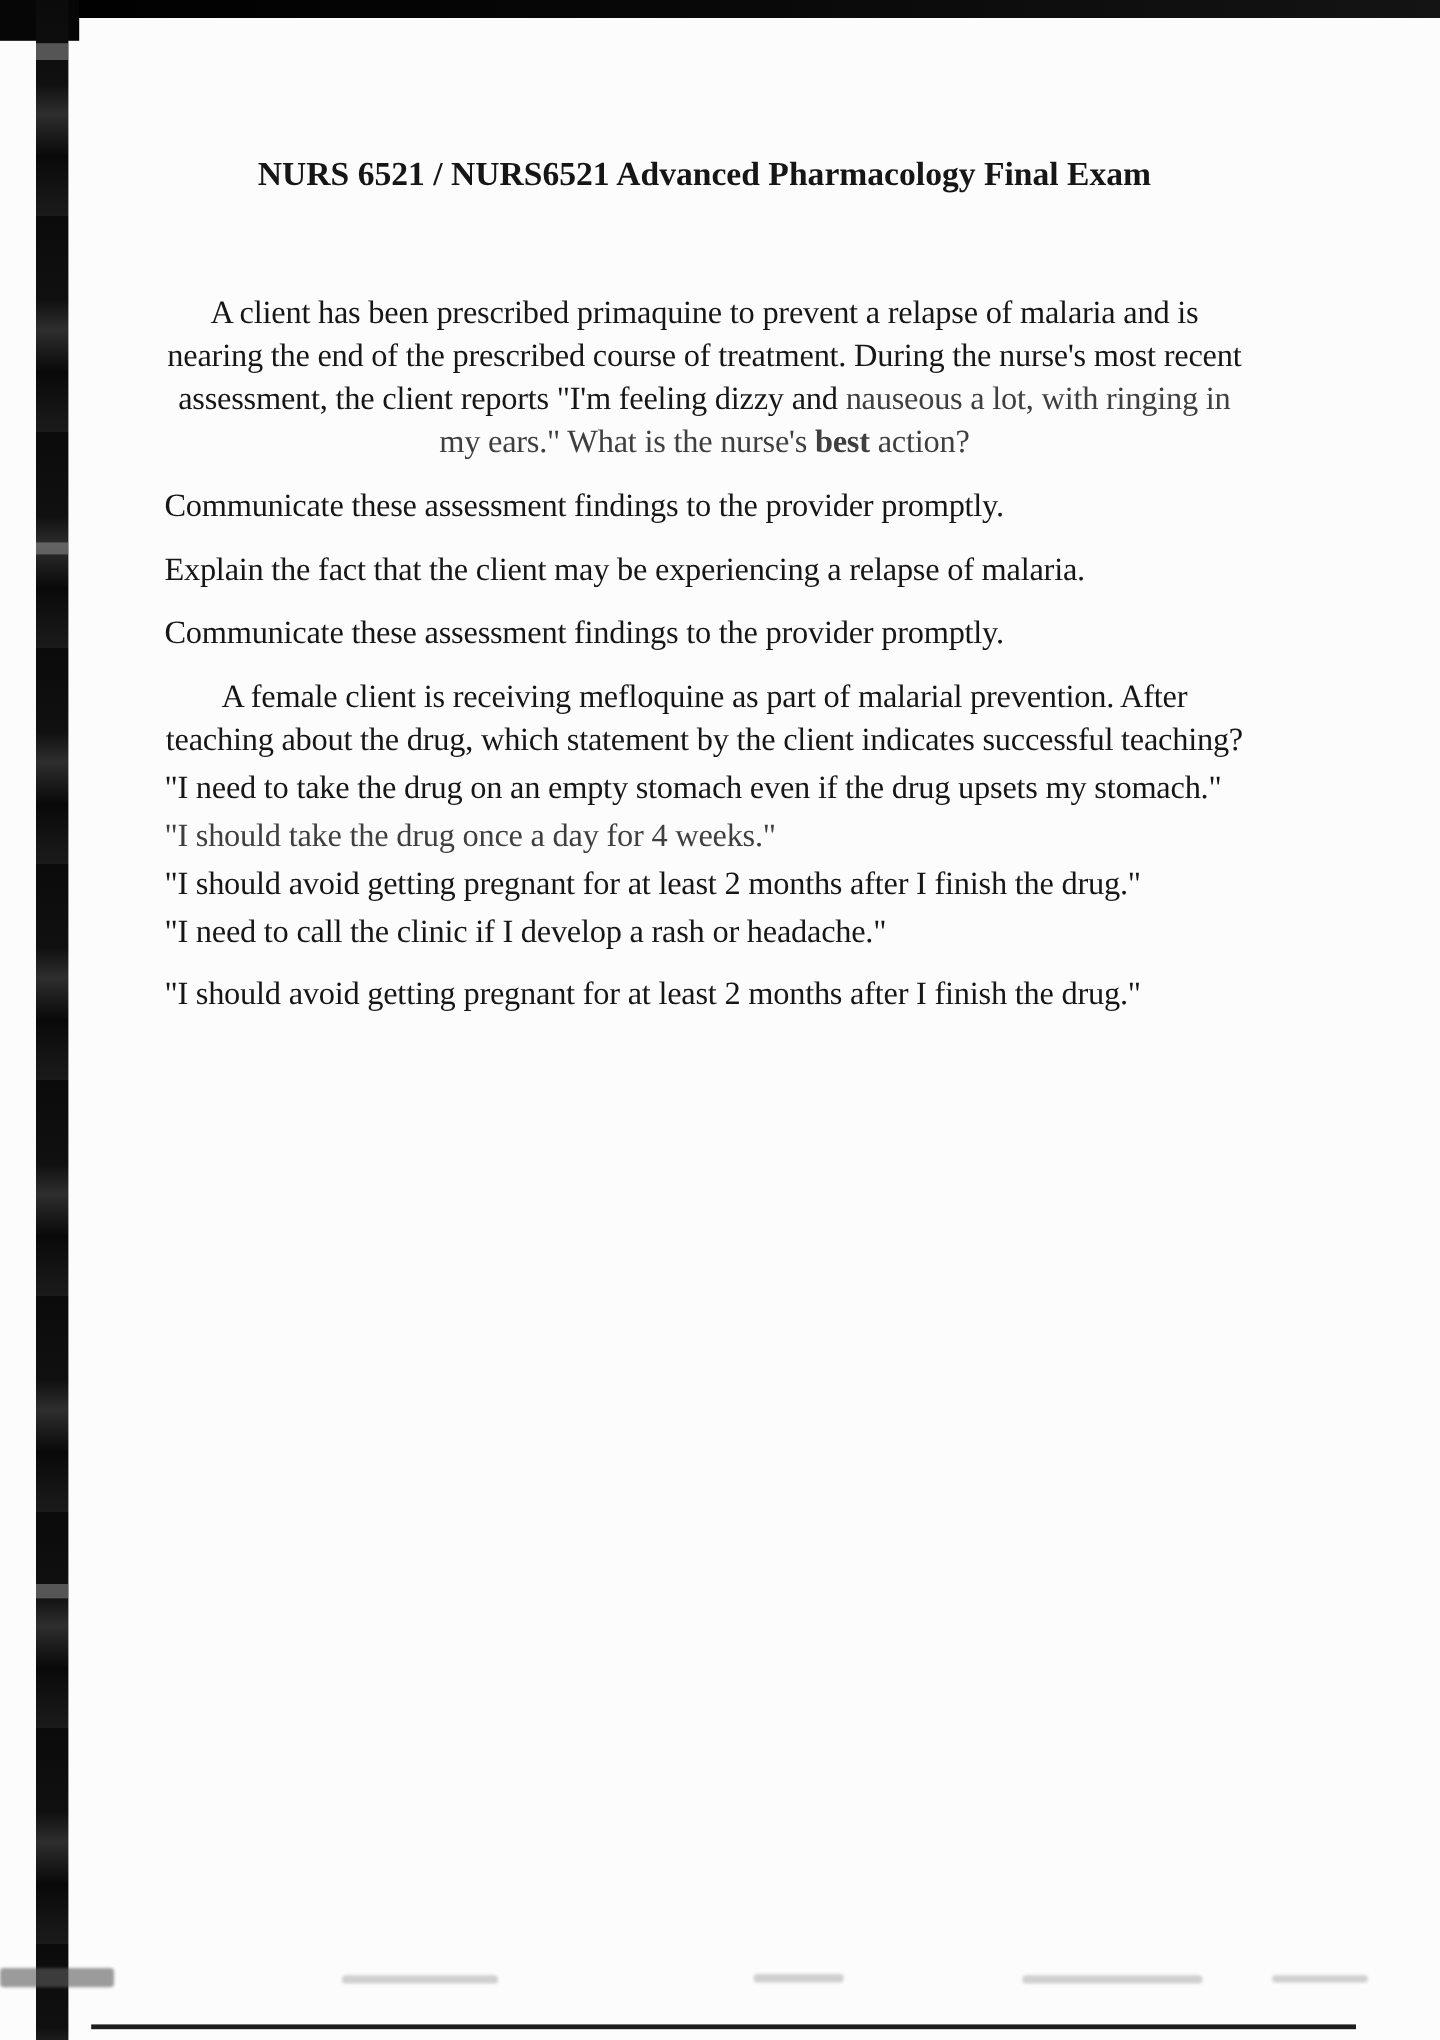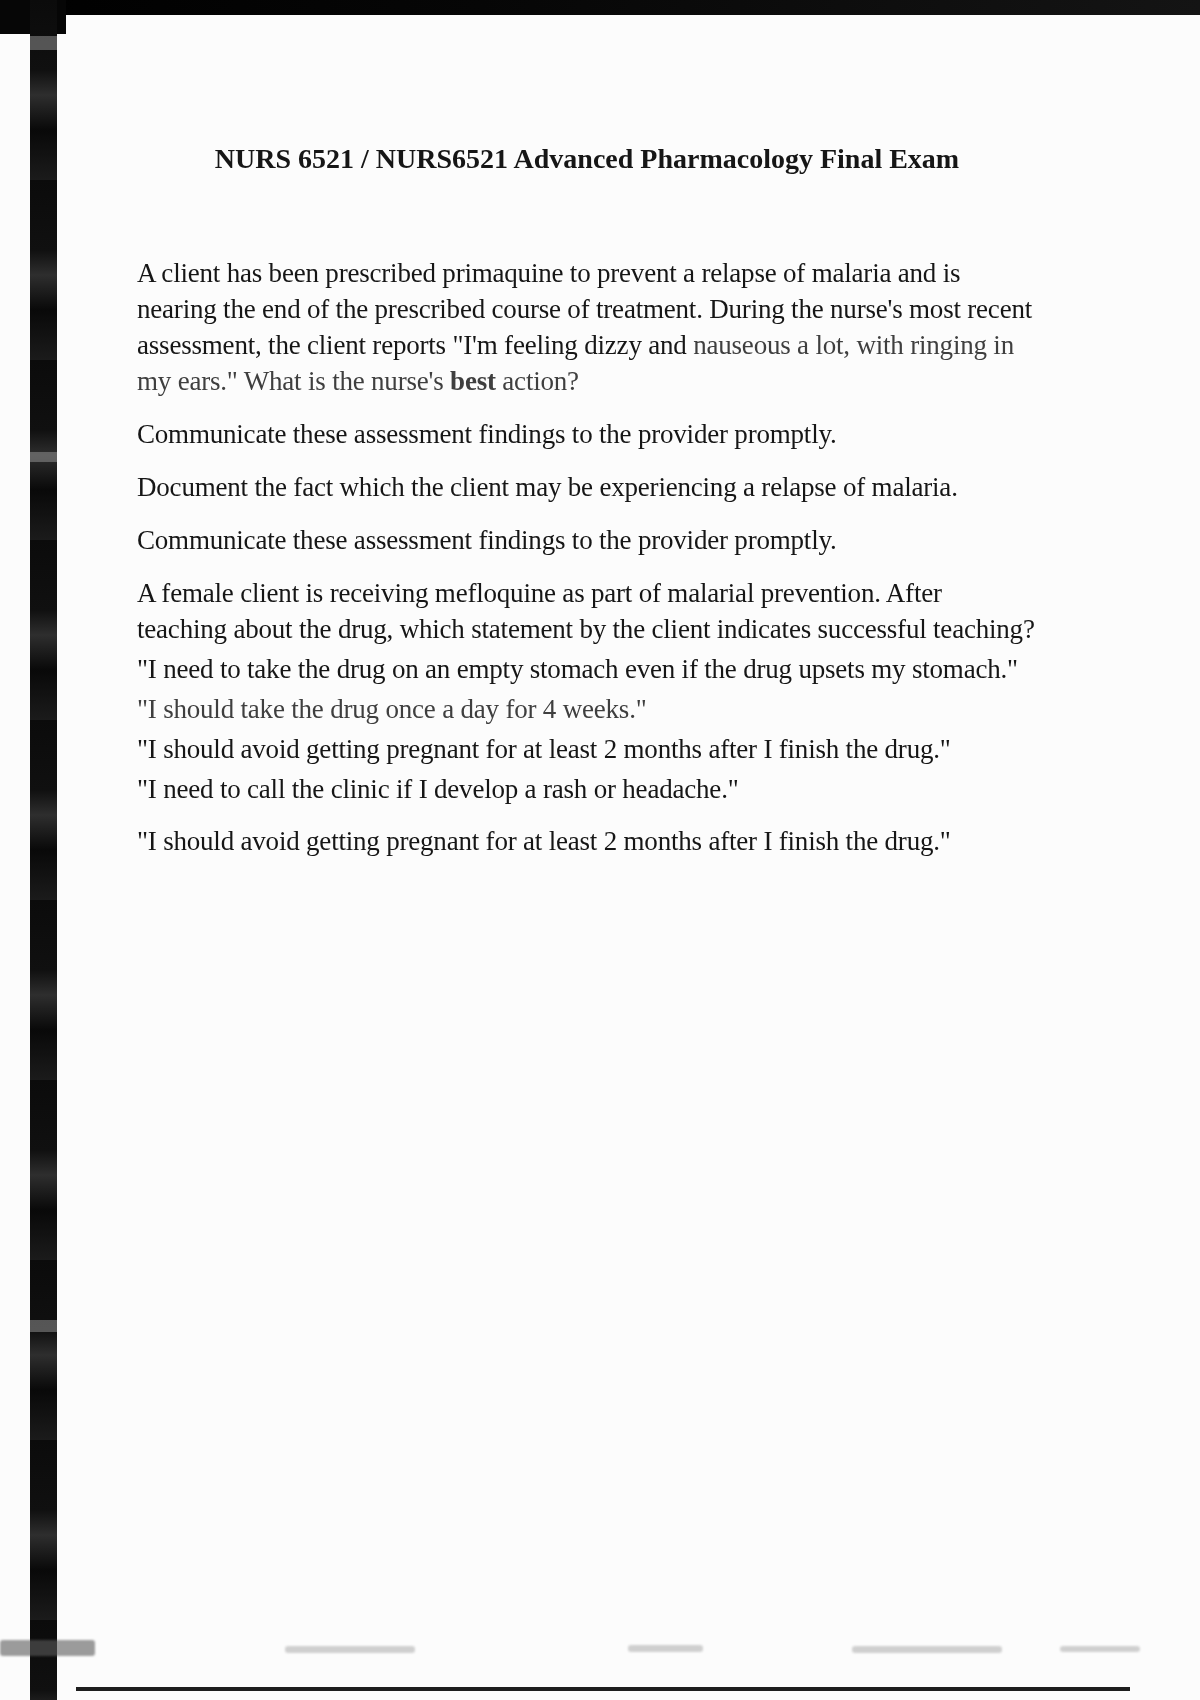--- a/index.html
+++ b/index.html
@@ -69,36 +69,36 @@
   .bottom-rule{
     position:absolute;
     left:76px;right:70px;bottom:9px;
     height:4px;
     background:#1e1e1e;
   }
   
   .content{
     position:absolute;
     left:137px;
-    top:141px;
+    top:128px;
     width:900px;
     font-size:27px;
     line-height:36px;
     letter-spacing:-0.2px;
   }
   .title{
     margin:0 0 78px 0;
     font-size:28px;
     line-height:36px;
     font-weight:bold;
     text-align:center;
     letter-spacing:0;
   }
   p{margin:0;}
-  .stem{margin-bottom:17px;}
+  .stem{margin-bottom:17px;text-align:center;}
   .opt{margin-bottom:17px;}
   .q2{}
   .tight{margin-bottom:4px;}
   .answer2{margin-top:16px;margin-bottom:0;}
   .faded{
     color:#3f3f3f;
     filter:blur(0.4px);
   }
 </style>
 </head>
@@ -114,21 +114,21 @@
   <div class="edge-left-notch notch-c"></div>
 
   <div class="content">
 
     <h1 class="title">NURS 6521 / NURS6521 Advanced Pharmacology Final Exam</h1>
 
     <section>
       <p class="stem"><span>A client has been prescribed primaquine to prevent a relapse of malaria and is nearing the end of the prescribed course of treatment. During the nurse's most recent assessment, the client reports "I'm feeling dizzy and </span><span class="faded">nauseous a lot, with ringing in my ears." What is the nurse's </span><b class="faded">best</b><span class="faded"> action?</span></p>
 
       <p class="opt">Communicate these assessment findings to the provider promptly.</p>
-      <p class="opt">Document the fact which the client may be experiencing a relapse of malaria.</p>
+      <p class="opt">Explain the fact that the client may be experiencing a relapse of malaria.</p>
 
       <p class="opt">Communicate these assessment findings to the provider promptly.</p>
     </section>
 
     <section class="q2">
       <p class="stem tight">A female client is receiving mefloquine as part of malarial prevention. After teaching about the drug, which statement by the client indicates successful teaching?</p>
 
       <p class="opt tight">"I need to take the drug on an empty stomach even if the drug upsets my stomach."</p>
       <p class="opt tight faded">"I should take the drug once a day for 4 weeks."</p>
       <p class="opt tight">"I should avoid getting pregnant for at least 2 months after I finish the drug."</p>

